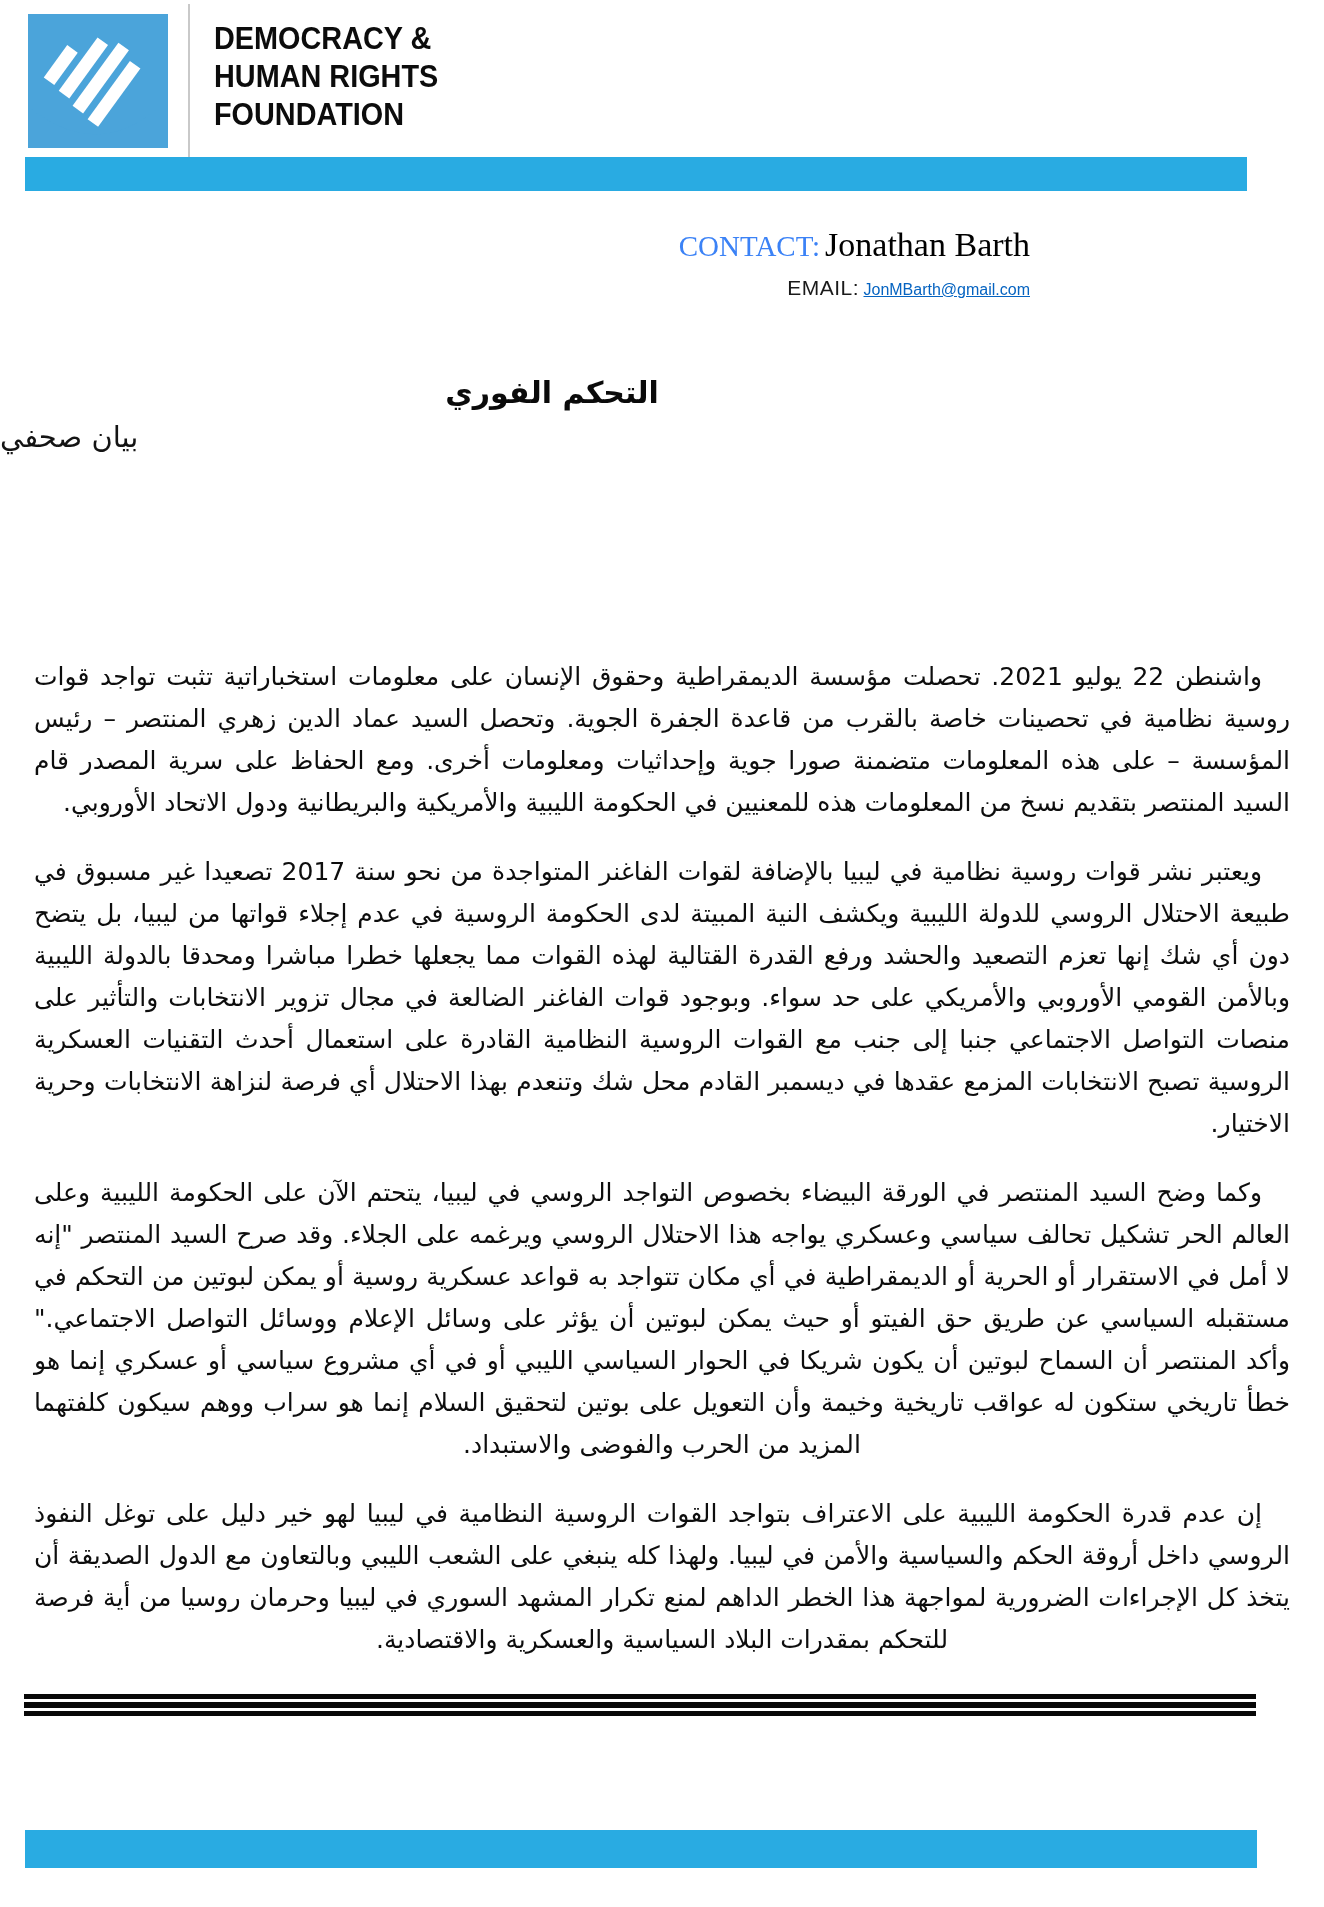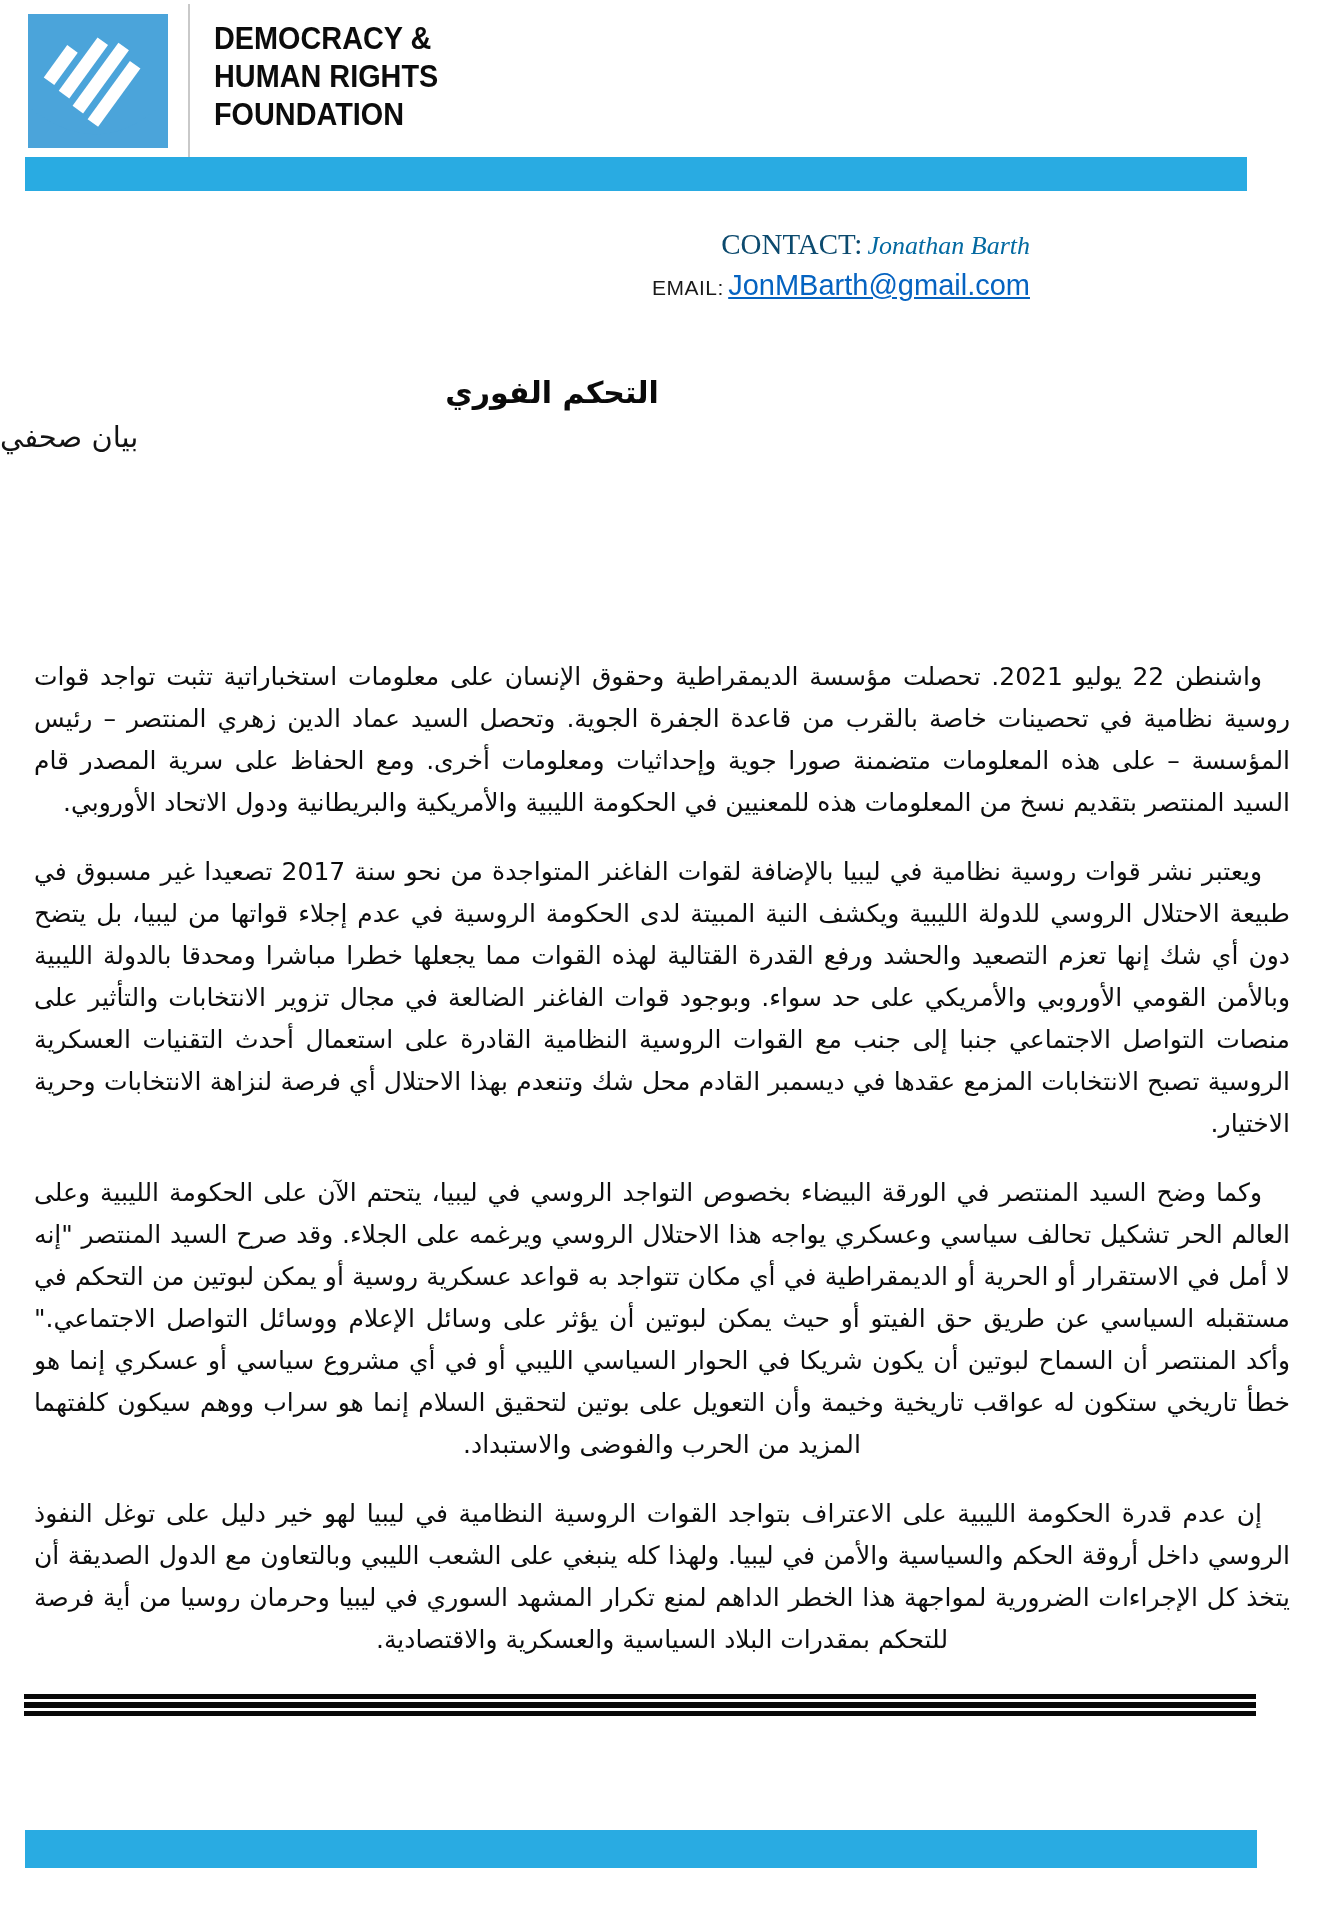--- a/index.html
+++ b/index.html
@@ -17,25 +17,25 @@
     position:absolute;left:214px;top:20px;
     font-family:"Liberation Sans", sans-serif;font-weight:bold;
     font-size:31px;line-height:38px;color:#0c0c0c;
     transform:scaleX(0.93);transform-origin:left top;letter-spacing:0px;white-space:nowrap;
   }
   .accent-bar-top{position:absolute;left:25px;top:157px;width:1222px;height:34px;background:#29ABE2;}
   .accent-bar-bottom{position:absolute;left:25px;top:1830px;width:1232px;height:38px;background:#29ABE2;}
 
   
   .contact{position:absolute;top:226px;right:74px;text-align:right;line-height:37px;white-space:nowrap;}
-  .contact .serif-lg{font-family:"Liberation Serif", serif;font-size:29px;color:#0c4a6e;text-align:center;}
-  .contact .serif-md{font-family:"Liberation Serif", serif;font-size:26px;color:#0369a1;font-style:italic;}
+  .contact .serif-lg{font-family:"Liberation Serif", serif;font-size:29px;color:#3b82f6;text-align:center;}
+  .contact .serif-md{font-family:"Liberation Serif", serif;font-size:34px;color:#000000;}
   .contact .email-row{font-family:"Liberation Sans", sans-serif;}
   .contact .email-label{font-size:21px;color:#1a1a1a;letter-spacing:0.5px;}
-  .contact .email-link{font-size:29px;color:#0563C1;}
+  .contact .email-link{font-size:16px;color:#0563C1;}
 
   
   .rel-title{
     position:absolute;top:375px;left:0;width:100%;text-align:center;direction:rtl;
     font-size:30px;font-weight:bold;color:#0a0a0a;
   }
   .rel-subtitle{
     position:absolute;top:420px;left:0;width:100%;text-align:left;direction:rtl;
     font-size:29px;font-weight:normal;color:#141414;
   }

